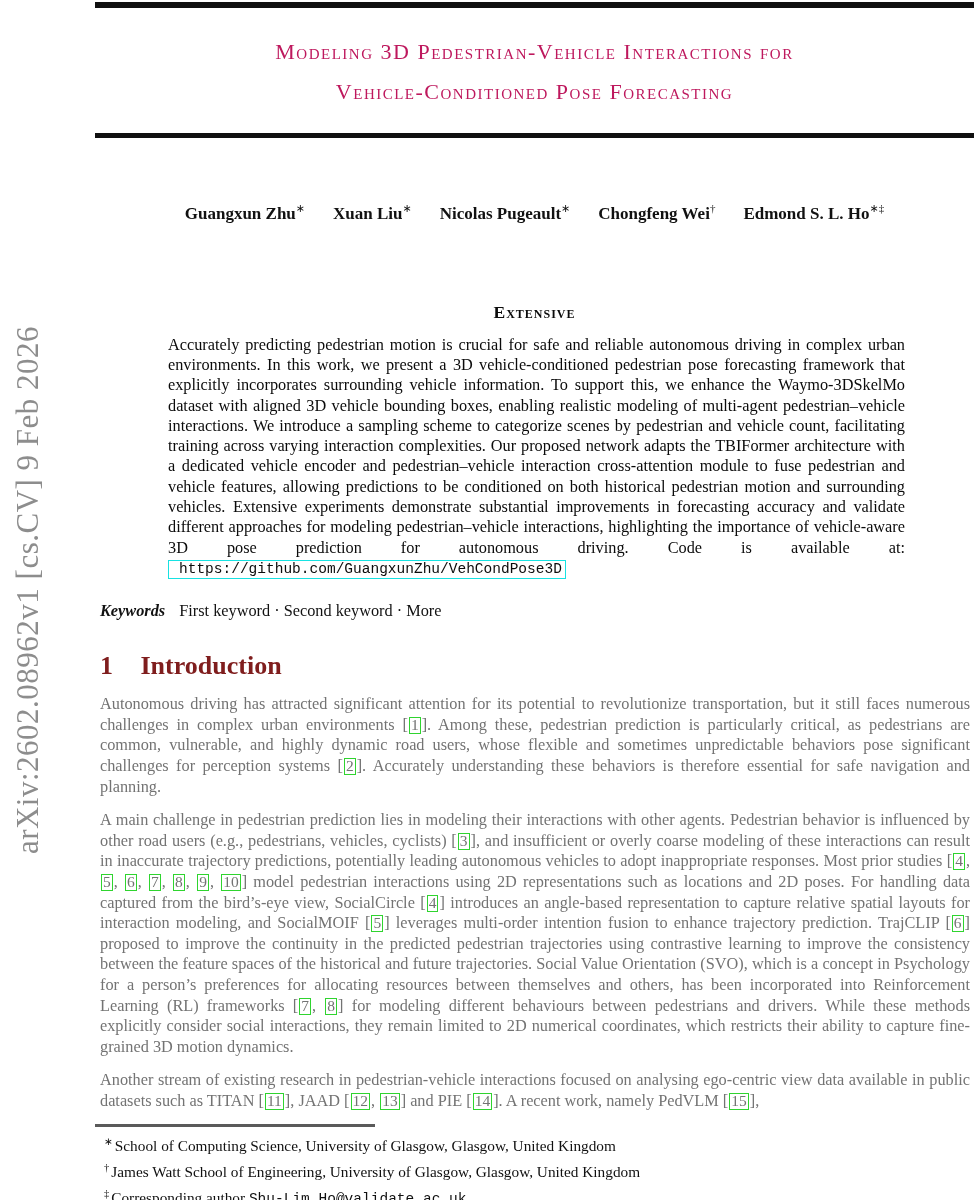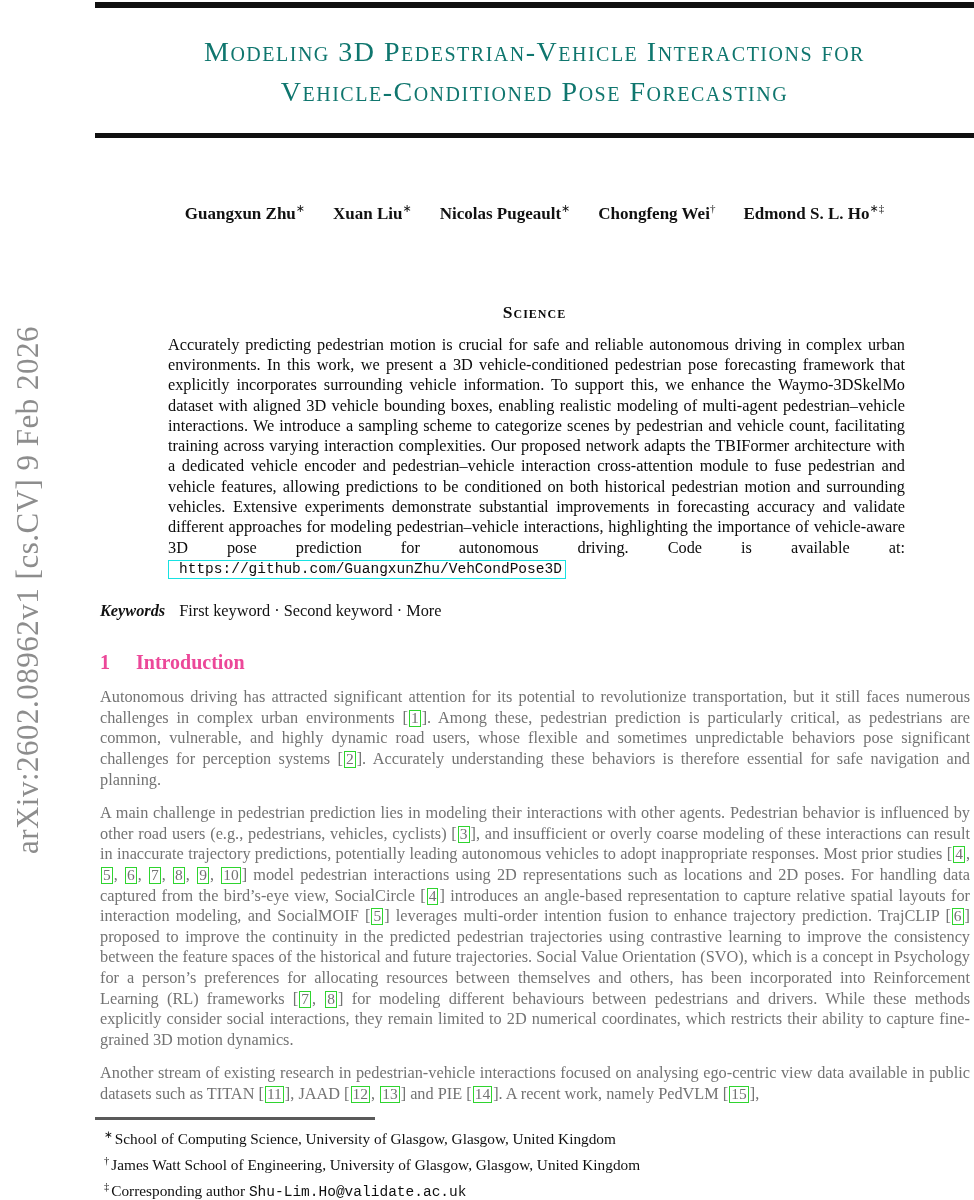--- a/index.html
+++ b/index.html
@@ -10,23 +10,23 @@
     font-family:"Liberation Serif",serif;
     color:#0b0b0b;
     overflow:hidden;
   }
   .rule{background:#101010;margin-left:95px;width:879px;}
   .rule-top{height:6px;margin-top:2px;}
   .rule-title{height:5px;margin-top:21px;}
   .title-block{margin-top:24px;text-align:center;}
   .title-line{
     font-variant:small-caps;
-    font-size:28px;line-height:40px;
+    font-size:22px;line-height:40px;
     letter-spacing:1.5px;
-    color:#0f766e;
+    color:#be185d;
     margin-left:95px;width:879px;
   }
   .authors-row{
     margin-top:64px;margin-left:95px;width:879px;
     text-align:center;font-weight:bold;font-size:17px;color:#111;
   }
   .author{margin:0 14px;white-space:nowrap;}
   .author sup{font-size:11px;font-weight:normal;}
   .abstract-heading{
     margin-top:78px;text-align:center;
@@ -48,21 +48,21 @@
     color:#0b0b0b;text-decoration:none;
     white-space:nowrap;
   }
   .keywords-line{
     margin:22px 0 0 100px;width:870px;
     font-size:16.3px;color:#111;
   }
   .keywords-label{font-weight:bold;font-style:italic;margin-right:10px;}
   .section-heading{
     margin:30px 0 0 100px;width:870px;
-    font-weight:bold;font-size:20px;color:#ec4899;
+    font-weight:bold;font-size:26px;color:#7f1d1d;
   }
   .section-number{margin-right:21px;}
   .intro-paragraphs{margin-left:100px;width:870px;}
   .para{
     margin:13px 0 0 0;
     font-size:16.3px;line-height:20.6px;
     text-align:justify;color:#737373;
   }
   .cite{
     display:inline-block;
@@ -101,21 +101,21 @@
 
   <div class="title-block">
     <div class="title-line">Modeling 3D Pedestrian-Vehicle Interactions for</div>
     <div class="title-line">Vehicle-Conditioned Pose Forecasting</div>
   </div>
 
   <div class="rule rule-title"></div>
 
   <div class="authors-row"><span class="author"><span>Guangxun Zhu</span><sup>∗</sup></span><span class="author"><span>Xuan Liu</span><sup>∗</sup></span><span class="author"><span>Nicolas Pugeault</span><sup>∗</sup></span><span class="author"><span>Chongfeng Wei</span><sup>†</sup></span><span class="author"><span>Edmond S. L. Ho</span><sup>∗‡</sup></span></div>
 
-  <div class="abstract-heading">Science</div>
+  <div class="abstract-heading">Extensive</div>
 
   <div class="abstract-body">
     <span>Accurately predicting pedestrian motion is crucial for safe and reliable autonomous driving in complex urban environments. In this work, we present a 3D vehicle-conditioned pedestrian pose forecasting framework that explicitly incorporates surrounding vehicle information. To support this, we enhance the Waymo-3DSkelMo dataset with aligned 3D vehicle bounding boxes, enabling realistic modeling of multi-agent pedestrian–vehicle interactions. We introduce a sampling scheme to categorize scenes by pedestrian and vehicle count, facilitating training across varying interaction complexities. Our proposed network adapts the TBIFormer architecture with a dedicated vehicle encoder and pedestrian–vehicle interaction cross-attention module to fuse pedestrian and vehicle features, allowing predictions to be conditioned on both historical pedestrian motion and surrounding vehicles. Extensive experiments demonstrate substantial improvements in forecasting accuracy and validate different approaches for modeling pedestrian–vehicle interactions, highlighting the importance of vehicle-aware 3D pose prediction for autonomous driving. Code is available at:</span>
     <a class="code-link" href="#">https://github.com/GuangxunZhu/VehCondPose3D</a>
   </div>
 
   <div class="keywords-line">
     <span class="keywords-label">Keywords</span>
     <span>First keyword · Second keyword · More</span>
   </div>

